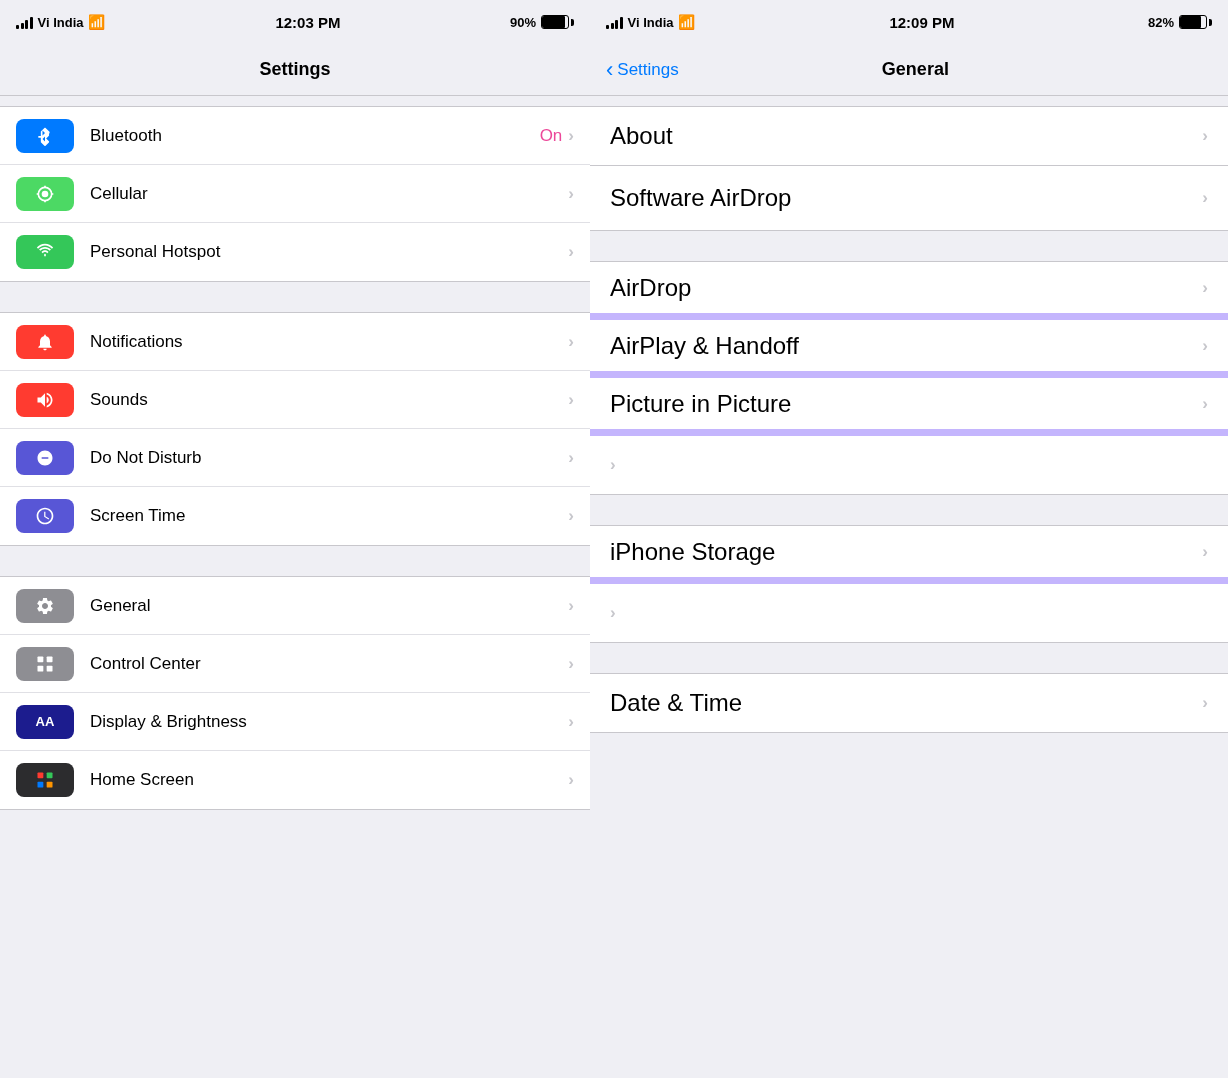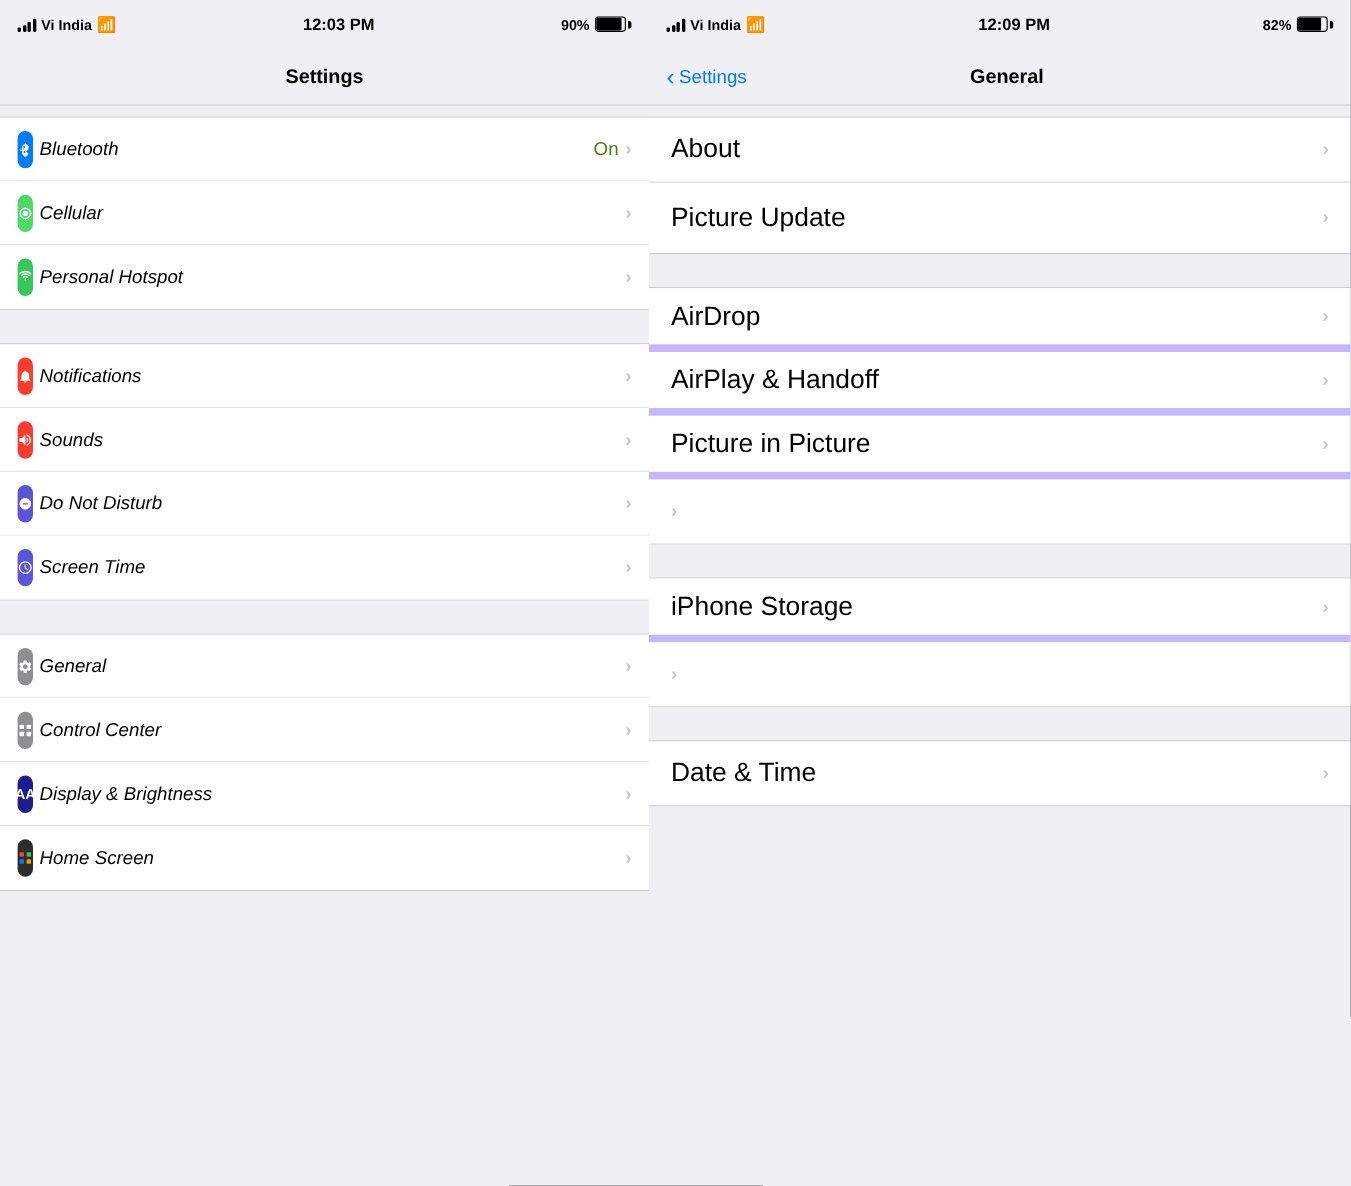--- a/index.html
+++ b/index.html
@@ -121,39 +121,38 @@
       background: #fff;
       padding: 0 16px;
       border-bottom: 1px solid #e0e0e5;
       cursor: pointer;
       position: relative;
     }
     .list-item:last-child {
       border-bottom: none;
     }
     .list-item-icon {
-      width: 14px;
+      width: 58px;
       height: 34px;
       border-radius: 8px;
       display: flex;
       align-items: center;
       justify-content: center;
-      margin-right: 6px;
+      margin-right: 16px;
       flex-shrink: 0;
       font-size: 18px;
     }
     .list-item-label {
       flex: 1;
       font-size: 17px;
       color: #000;
-      font-style: italic;
     }
     .list-item-value {
       font-size: 17px;
-      color: #4d7c0f;
+      color: #ec4899;
       margin-right: 6px;
     }
     .chevron {
       color: #c7c7cc;
       font-size: 17px;
       font-weight: 600;
     }
 
     
     .list-item.selected {
@@ -447,21 +446,21 @@
     <div class="section-gap-small"></div>
     <div class="list-group">
       <div class="list-item-simple">
         <span class="list-item-simple-label">About</span>
         <span class="chevron">›</span>
       </div>
     </div>
 
     <div class="list-group" style="background:#fff; border-top:none; margin-top:0;">
       <div class="list-item-simple software-update-item">
-        <span class="list-item-simple-label">Picture Update</span>
+        <span class="list-item-simple-label">Software AirDrop</span>
         <span class="chevron">›</span>
       </div>
     </div>
 
     <div class="section-gap"></div>
     <div class="list-group">
       <div class="list-item-simple">
         <span class="list-item-simple-label">AirDrop</span>
         <span class="chevron">›</span>
       </div>

